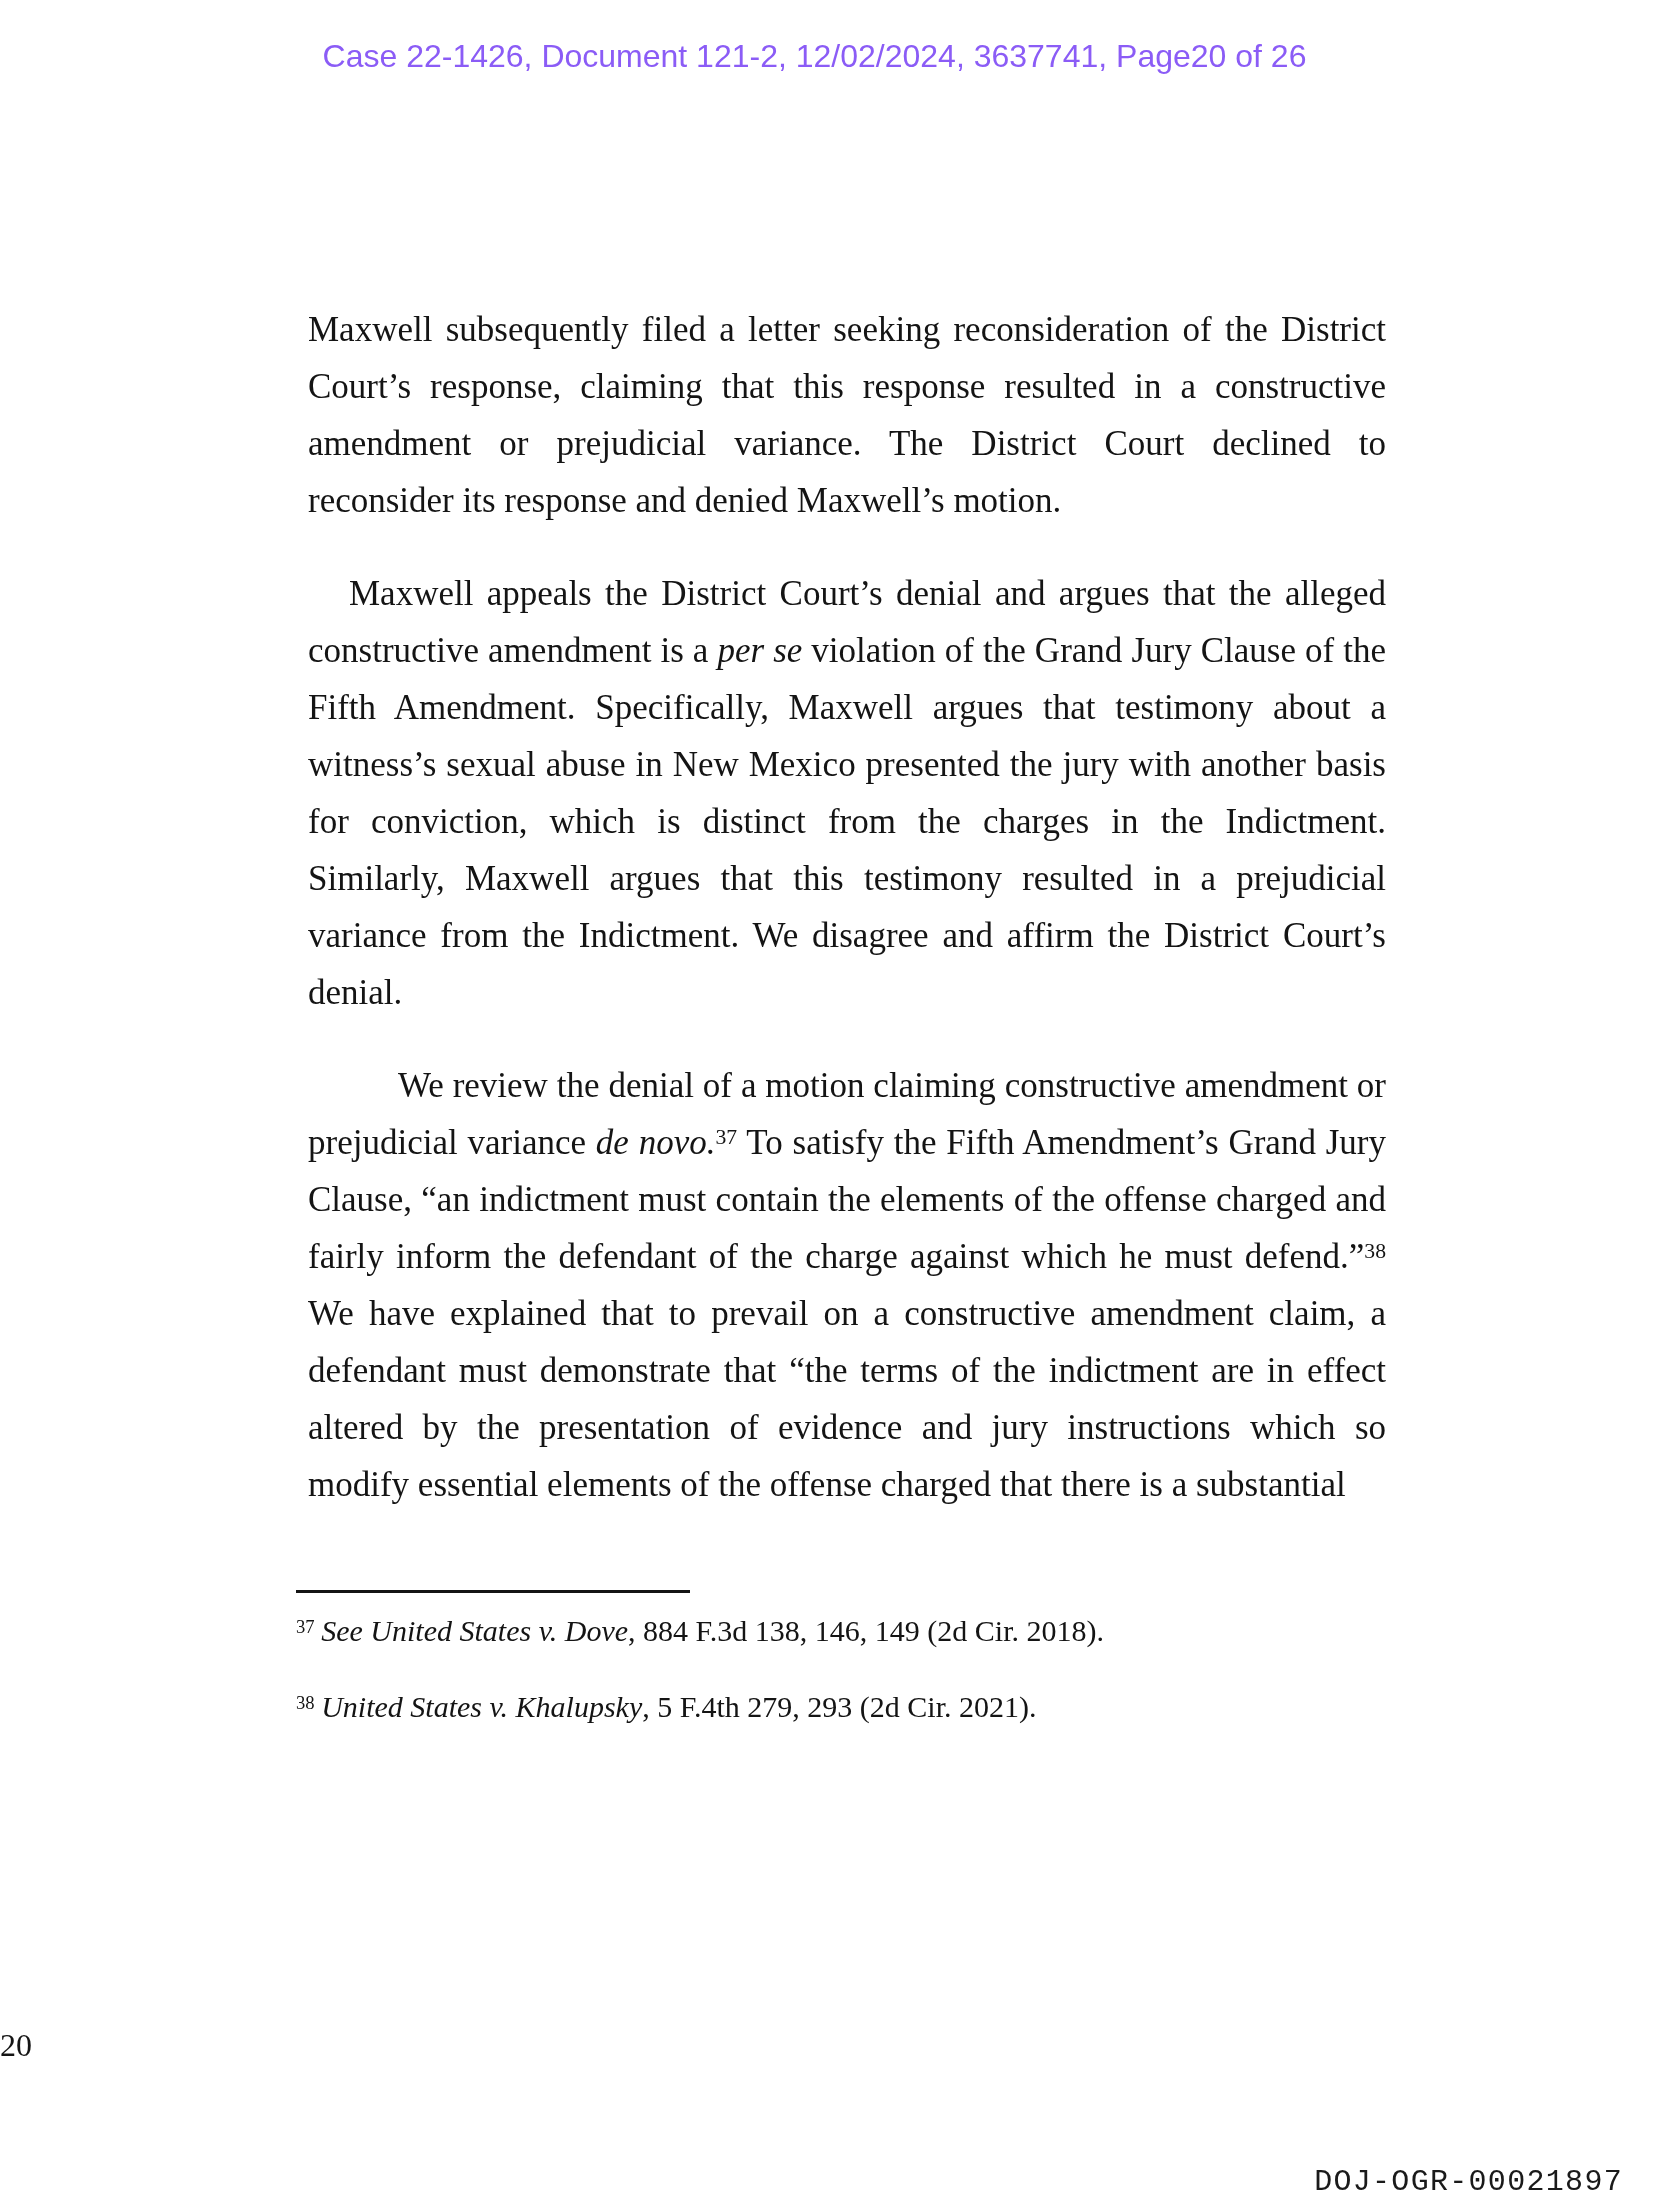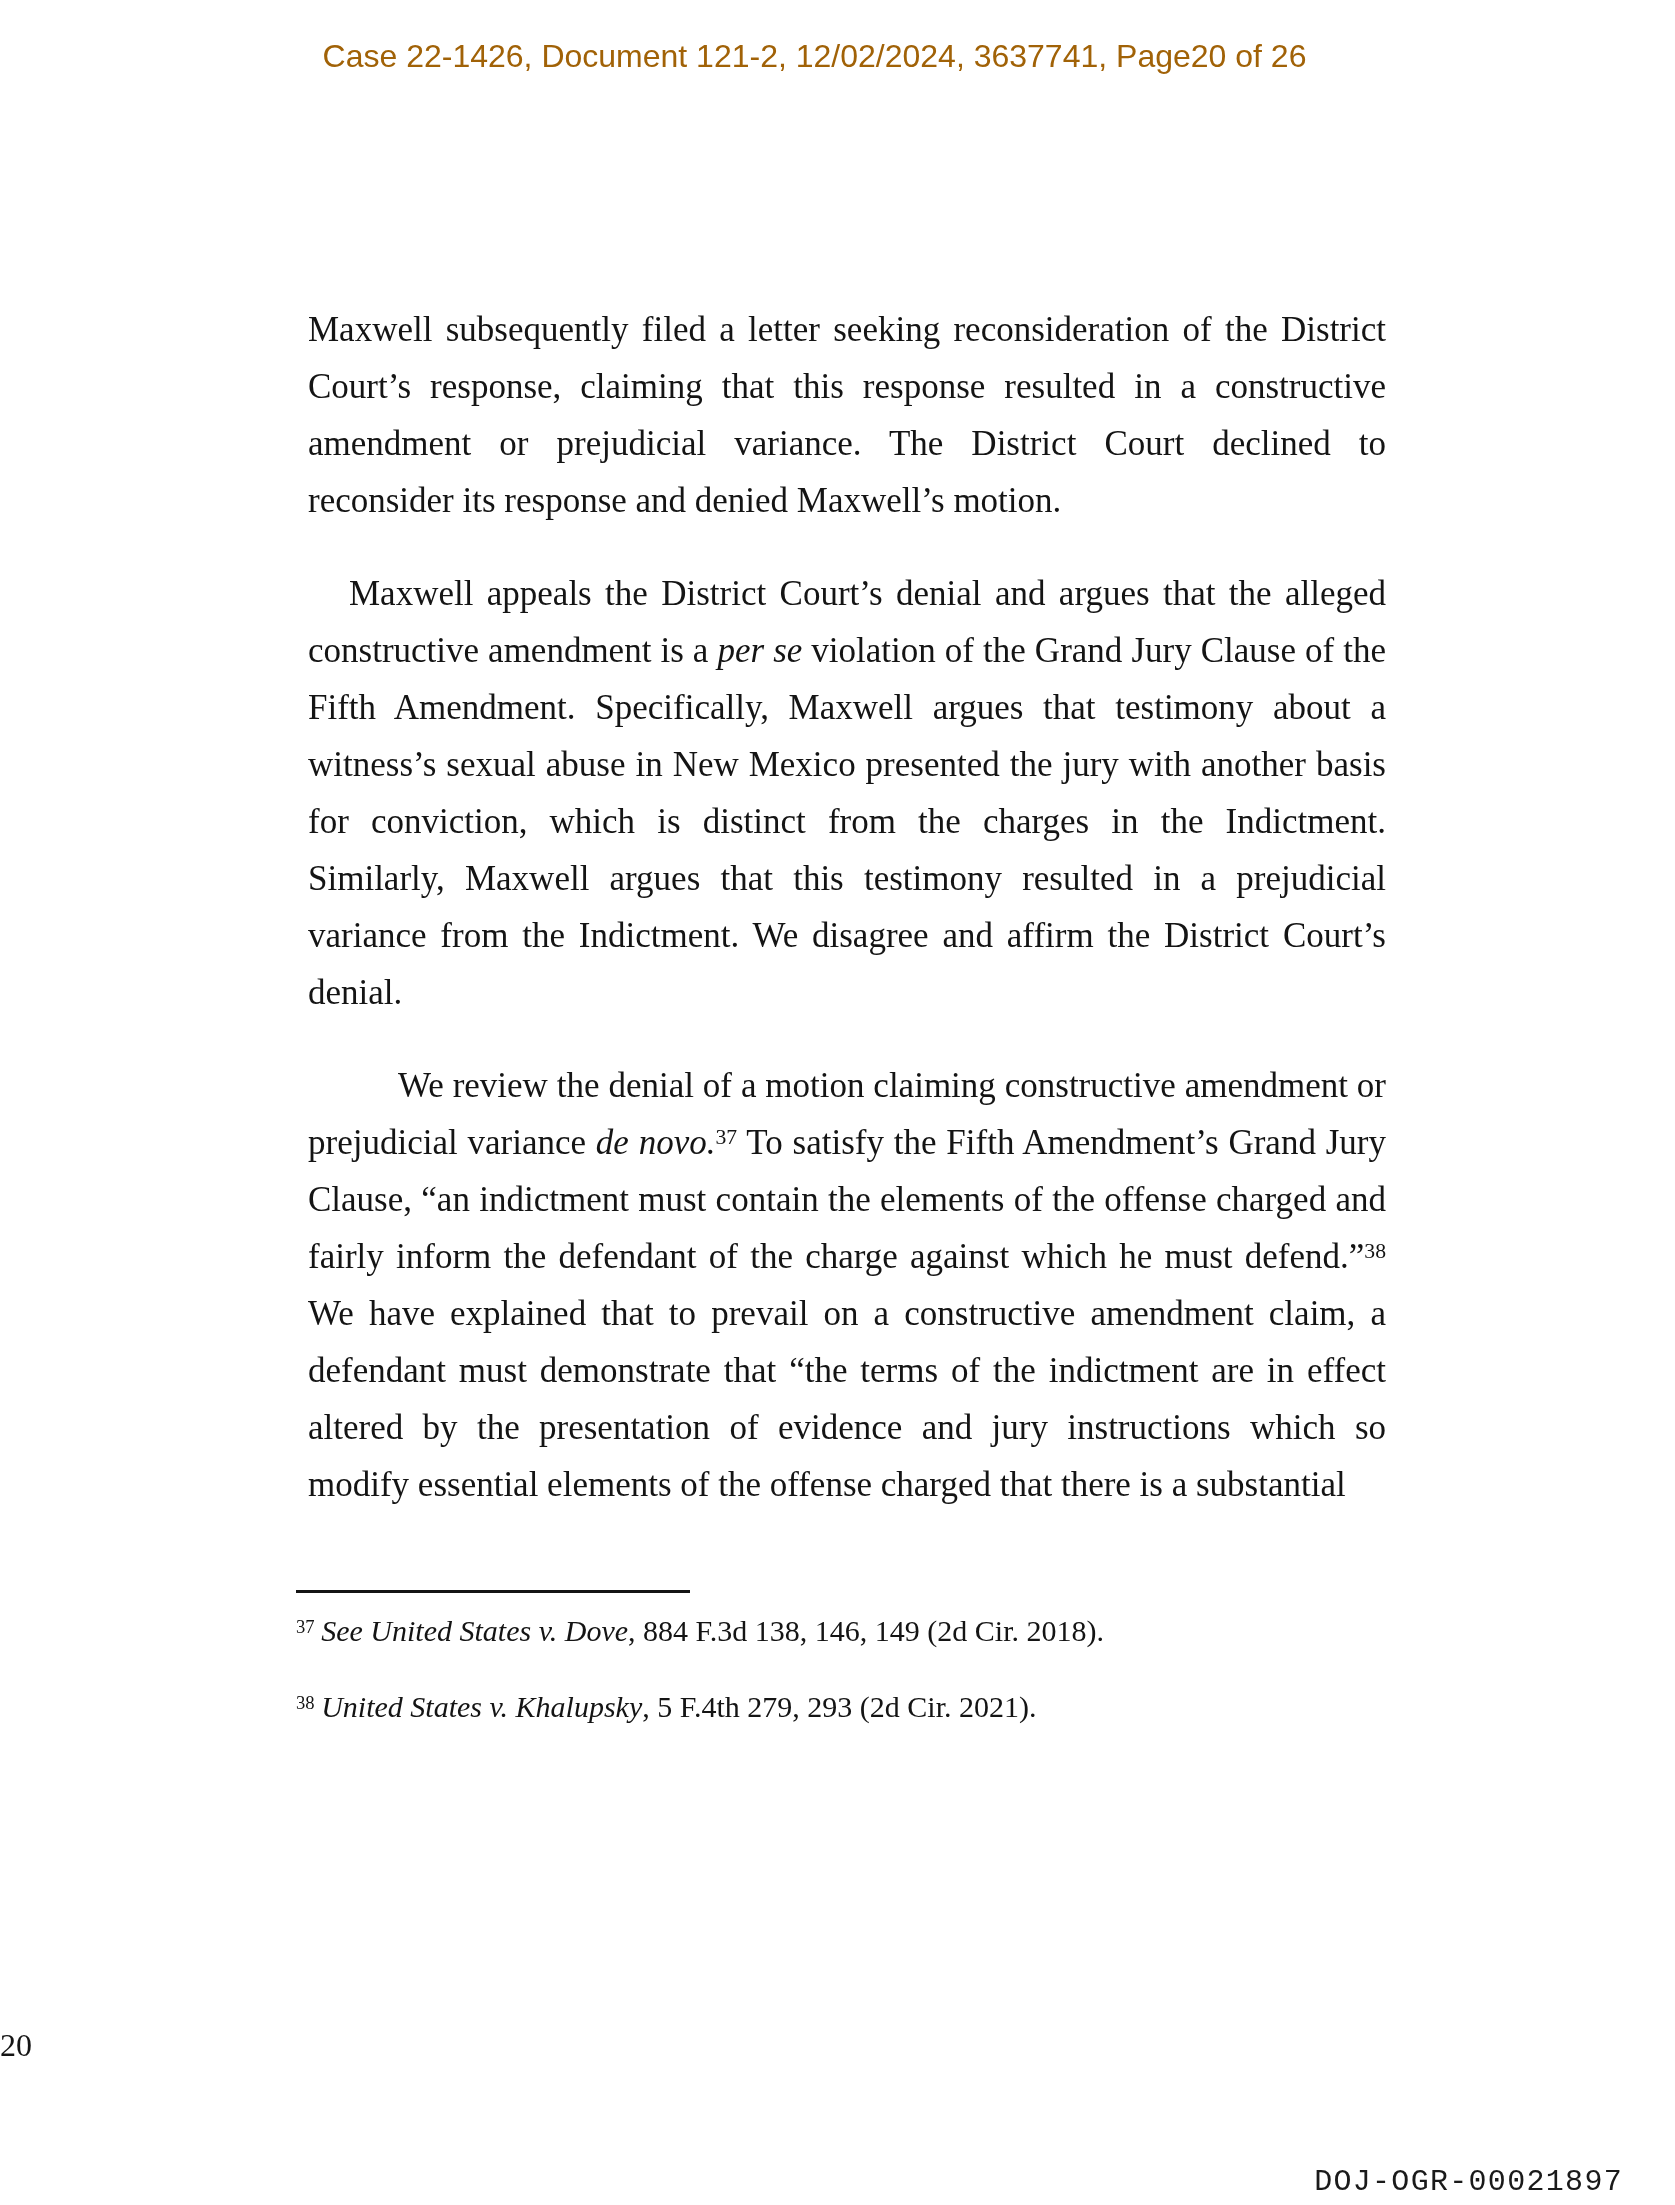--- a/index.html
+++ b/index.html
@@ -16,21 +16,21 @@
   
   .stamp {
     position: absolute;
     top: 38px;
     left: 0;
     width: 1629px;
     text-align: center;
     font-family: "Liberation Sans", sans-serif;
     font-size: 32px;
     letter-spacing: 0px;
-    color: #a16207;
+    color: #8b5cf6;
     white-space: nowrap;
   }
 
   
   .doc-body {
     position: absolute;
     left: 296px;
     top: 289px;
     width: 1102px;
     font-size: 35px;

